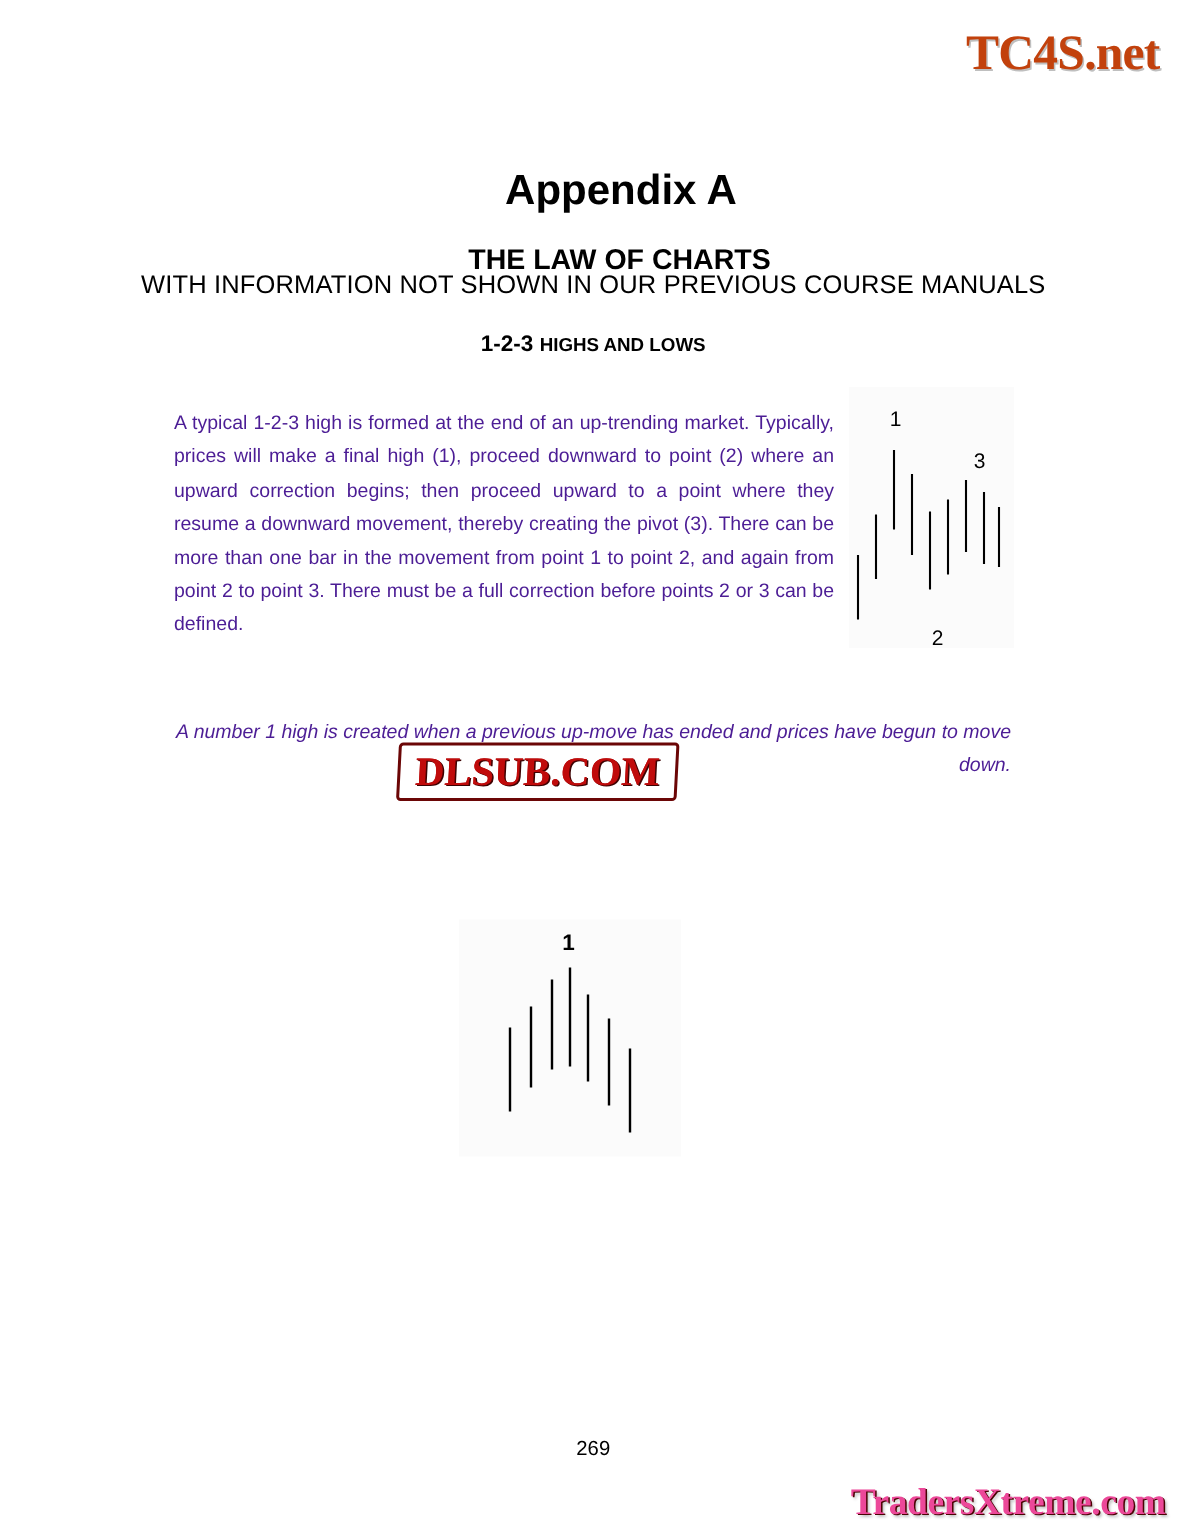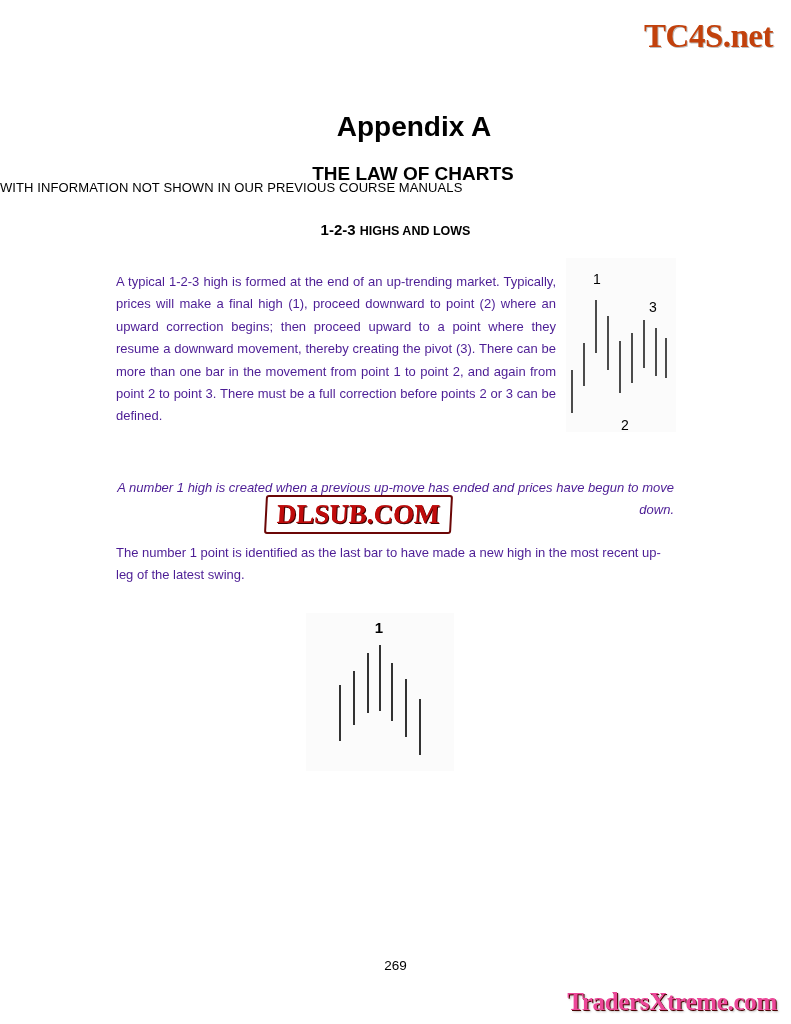--- a/index.html
+++ b/index.html
@@ -81,21 +81,22 @@
     top: 147px;
     text-align: center;
     font-size: 19px;
     font-weight: bold;
     margin-left: 35px;
   }
   .subtitle-info {
     position: absolute;
     left: 0; right: 0;
     top: 180px;
-    font-size: 13px;
+    text-align: center;
+    font-size: 17px;
     letter-spacing: 0.1px;
   }
   .section-head {
     position: absolute;
     left: 0; right: 0;
     top: 221px;
     text-align: center;
     font-weight: bold;
     font-size: 15px;
   }
@@ -171,21 +172,20 @@
   <h2 class="title-law">THE LAW OF CHARTS</h2>
   <div class="subtitle-info">WITH INFORMATION NOT SHOWN IN OUR PREVIOUS COURSE MANUALS</div>
 
   <div class="section-head">
     <span>1-2-3</span>
     <span class="small">HIGHS AND LOWS</span>
   </div>
 
   <p class="para" id="para1">A typical 1-2-3 high is formed at the end of an up-trending market.   Typically, prices will make a final high (1), proceed downward to point (2) where an upward correction begins; then proceed upward  to a point where they resume a downward movement, thereby creating the pivot (3).  There can be more than one bar in the movement from point 1 to point 2, and again from point 2 to point 3.  There must be a full correction before points 2 or 3 can be defined.</p>
   <p class="para" id="para2">A number 1 high is created when a previous up-move has ended and prices have begun to move down.</p>
-  <p class="para" id="para3">The number 1 point is identified as the last bar to have made a new high in the most recent up-leg of the latest swing.</p>
 
   <div class="chart" id="chart1">
     <svg width="110" height="174" viewBox="0 0 110 174">
       <g stroke="#000" stroke-width="1.4">
           <line x1="6" x2="6" y1="112" y2="155"></line>
           <line x1="18" x2="18" y1="85" y2="128"></line>
           <line x1="30" x2="30" y1="42" y2="95"></line>
           <line x1="42" x2="42" y1="58" y2="112"></line>
           <line x1="54" x2="54" y1="83" y2="135"></line>
           <line x1="66" x2="66" y1="75" y2="125"></line>

